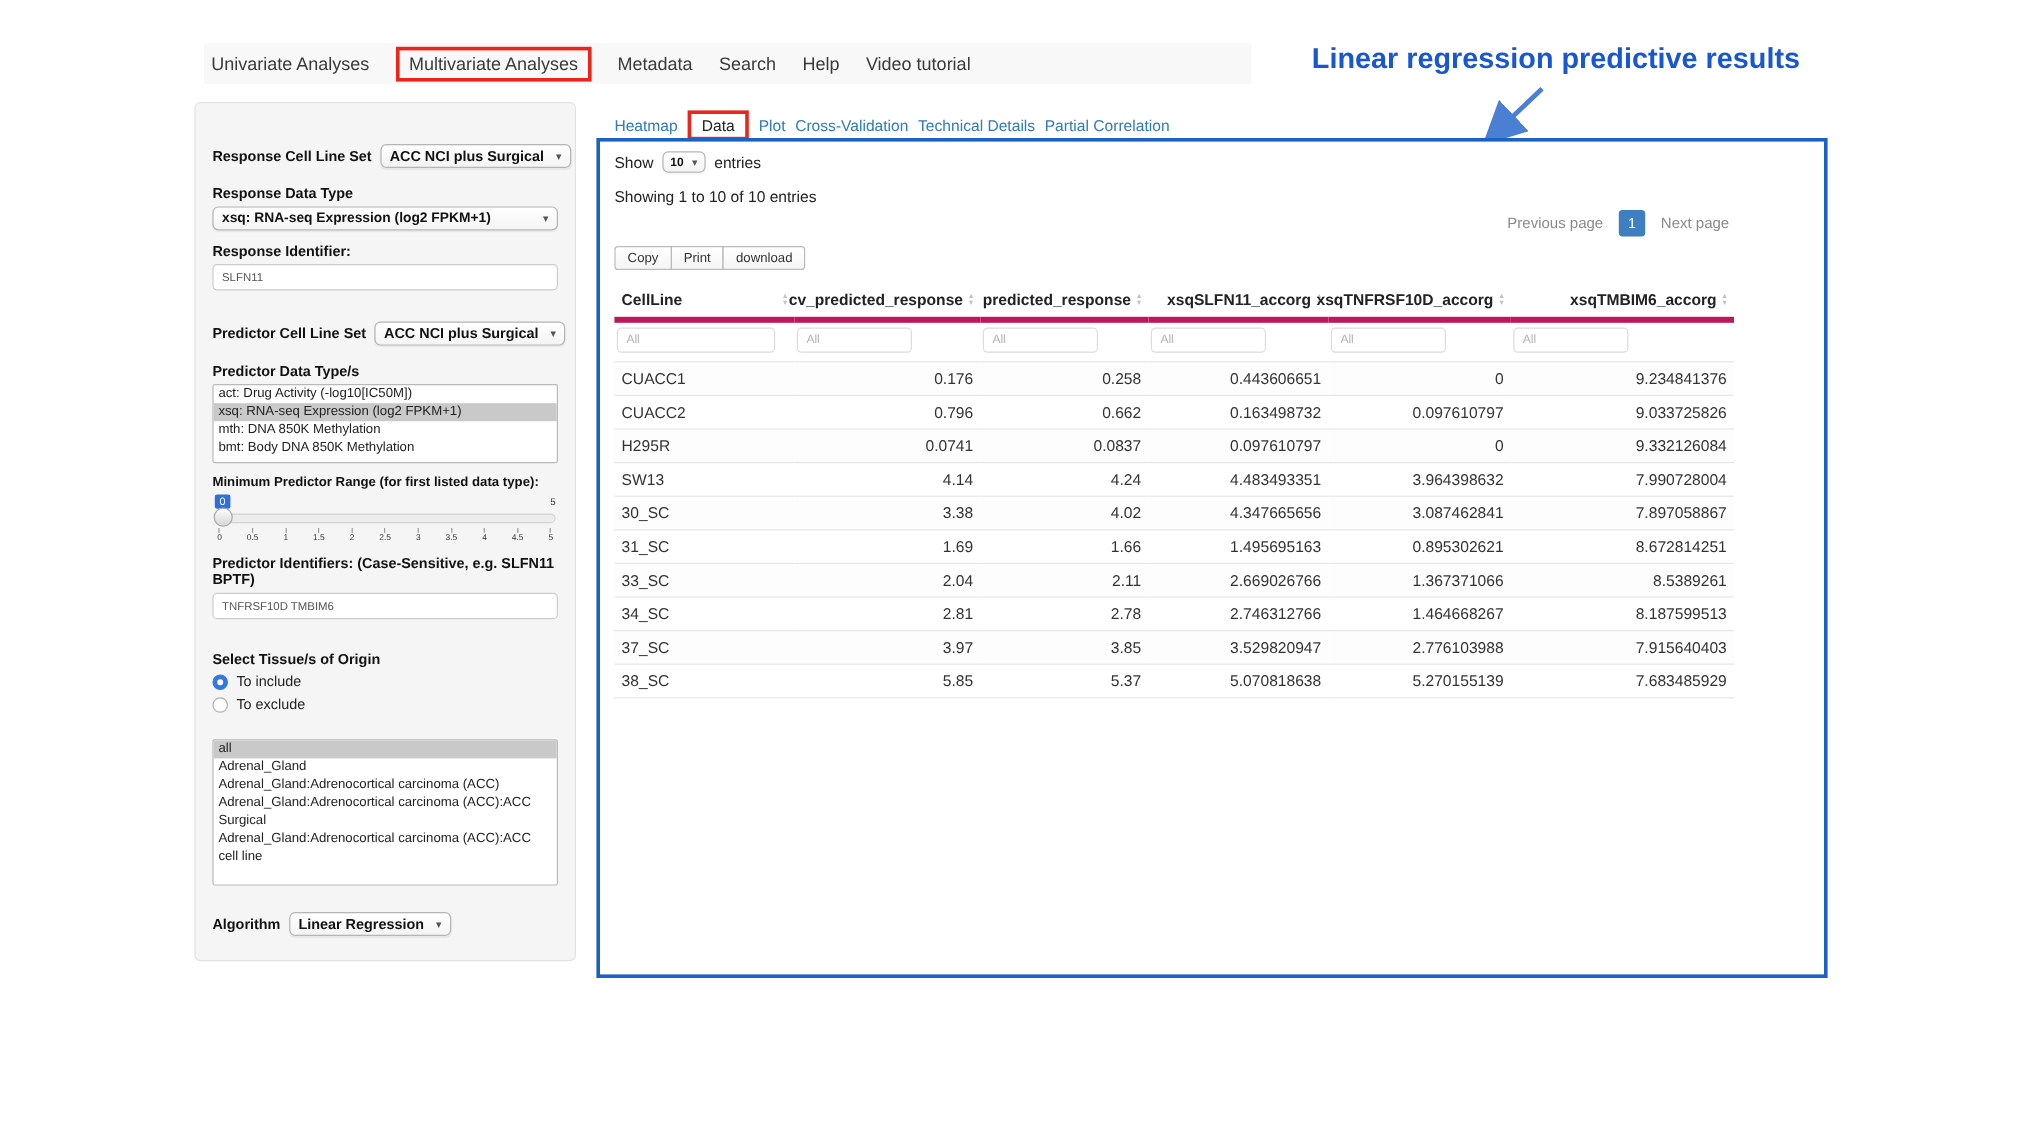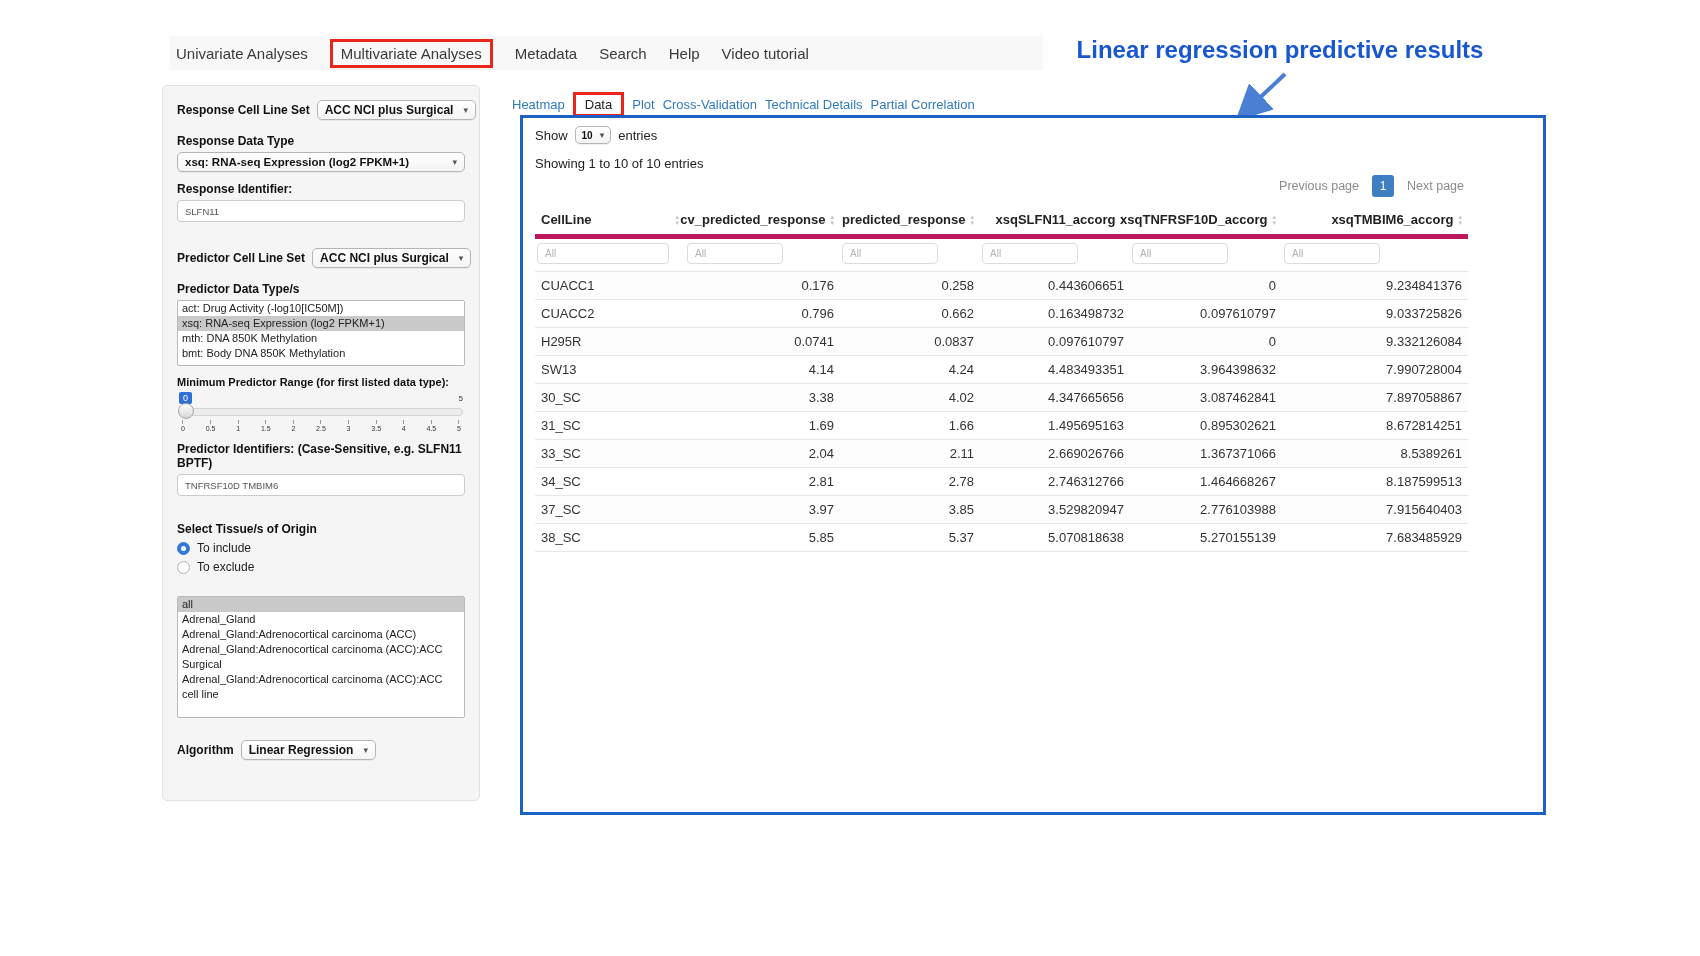--- a/index.html
+++ b/index.html
@@ -12,33 +12,33 @@
   
   .top-nav{
     position:absolute;left:170px;top:36px;width:873px;height:34px;
     background:#f8f8f8;display:flex;align-items:center;gap:22px;
     font-size:15px;color:#3a3a3a;padding-left:6px;box-sizing:border-box;
   }
   .nav-item{cursor:pointer;white-space:nowrap;}
   .red-box{border:3px solid #e9251c;padding:3px 8px;}
   
   .annotation{
-    position:absolute;left:1060px;top:36px;width:440px;text-align:center;
+    position:absolute;left:1060px;top:36px;width:440px;text-align:right;
     font-size:24px;font-weight:bold;color:#1857d0;
   }
   .arrow-svg{position:absolute;left:1233px;top:70px;}
   
   .sidebar{
     position:absolute;left:162px;top:85px;width:318px;height:716px;
     background:#f5f5f5;border:1px solid #e2e2e2;border-radius:5px;
     padding:14px;box-sizing:border-box;font-size:12px;
   }
   .sb-label{font-weight:bold;font-size:12px;color:#111;margin-bottom:4px;}
   .nowrap{white-space:nowrap;font-size:11px;}
-  .inline-row{display:flex;align-items:center;gap:7px;margin-bottom:14px;}
+  .inline-row{display:flex;align-items:center;gap:7px;margin-bottom:14px;margin-top:20px;}
   .inline-row .sb-label{margin-bottom:0;white-space:nowrap;}
   .field{margin-bottom:10px;}
   .mb-lg{margin-bottom:26px;}
   .mt-lg{margin-top:22px;}
   
   .select{
     display:inline-flex;align-items:center;justify-content:space-between;gap:10px;
     background:linear-gradient(#ffffff,#f4f4f4);
     border:1px solid #b5b5b5;border-radius:5px;
     padding:2px 7px;font-size:12px;color:#111;cursor:pointer;
@@ -79,21 +79,21 @@
     display:inline-flex;align-items:center;justify-content:center;box-sizing:border-box;}
   .radio.checked{background:#3478de;border-color:#3478de;}
   .radio-dot{width:5px;height:5px;border-radius:50%;background:#fff;}
   
   .result-tabs{position:absolute;left:512px;top:92px;display:flex;align-items:center;gap:8px;font-size:13px;}
   .tab{color:#2f7bbd;cursor:pointer;white-space:nowrap;}
   .tab.active{color:#222;}
   .tab.red-box{border:3px solid #e9251c;padding:2px 9px;}
   
   .main-box{
-    position:absolute;left:520px;top:115px;width:1026px;height:700px;
+    position:absolute;left:497px;top:115px;width:1026px;height:700px;
     border:3px solid #1b62c4;box-sizing:border-box;background:#fff;
     padding:6px 12px;
   }
   .show-row{display:flex;align-items:center;gap:7px;font-size:13px;color:#222;margin:2px 0 0;}
   .showing{font-size:13px;color:#222;margin:12px 0 0;}
   .content-width{width:933px;}
   .pagination{display:flex;justify-content:flex-end;align-items:center;gap:9px;margin:4px 0 8px;}
   .page-btn{font-size:12.5px;color:#8a8a8a;padding:4px 4px;cursor:pointer;}
   .page-current{background:#3d7fc1;color:#fff;min-width:22px;height:22px;display:flex;align-items:center;
     justify-content:center;border-radius:3px;font-size:12px;cursor:pointer;}
@@ -303,20 +303,25 @@
 
   <div class="showing">Showing 1 to 10 of 10 entries</div>
 
   <div class="content-width">
     <div class="pagination">
       <span class="page-btn">Previous page</span>
       <span class="page-current">1</span>
       <span class="page-btn">Next page</span>
     </div>
 
+    <div class="table-buttons">
+        <button class="tbl-btn">Copy</button>
+        <button class="tbl-btn">Print</button>
+        <button class="tbl-btn">download</button>
+      </div>
 
     <table class="data-table">
       <colgroup>
         <col style="width:150px">
           <col style="width:155px">
           <col style="width:140px">
         <col style="width:150px">
           <col style="width:152px">
           <col style="width:186px">
       </colgroup>

